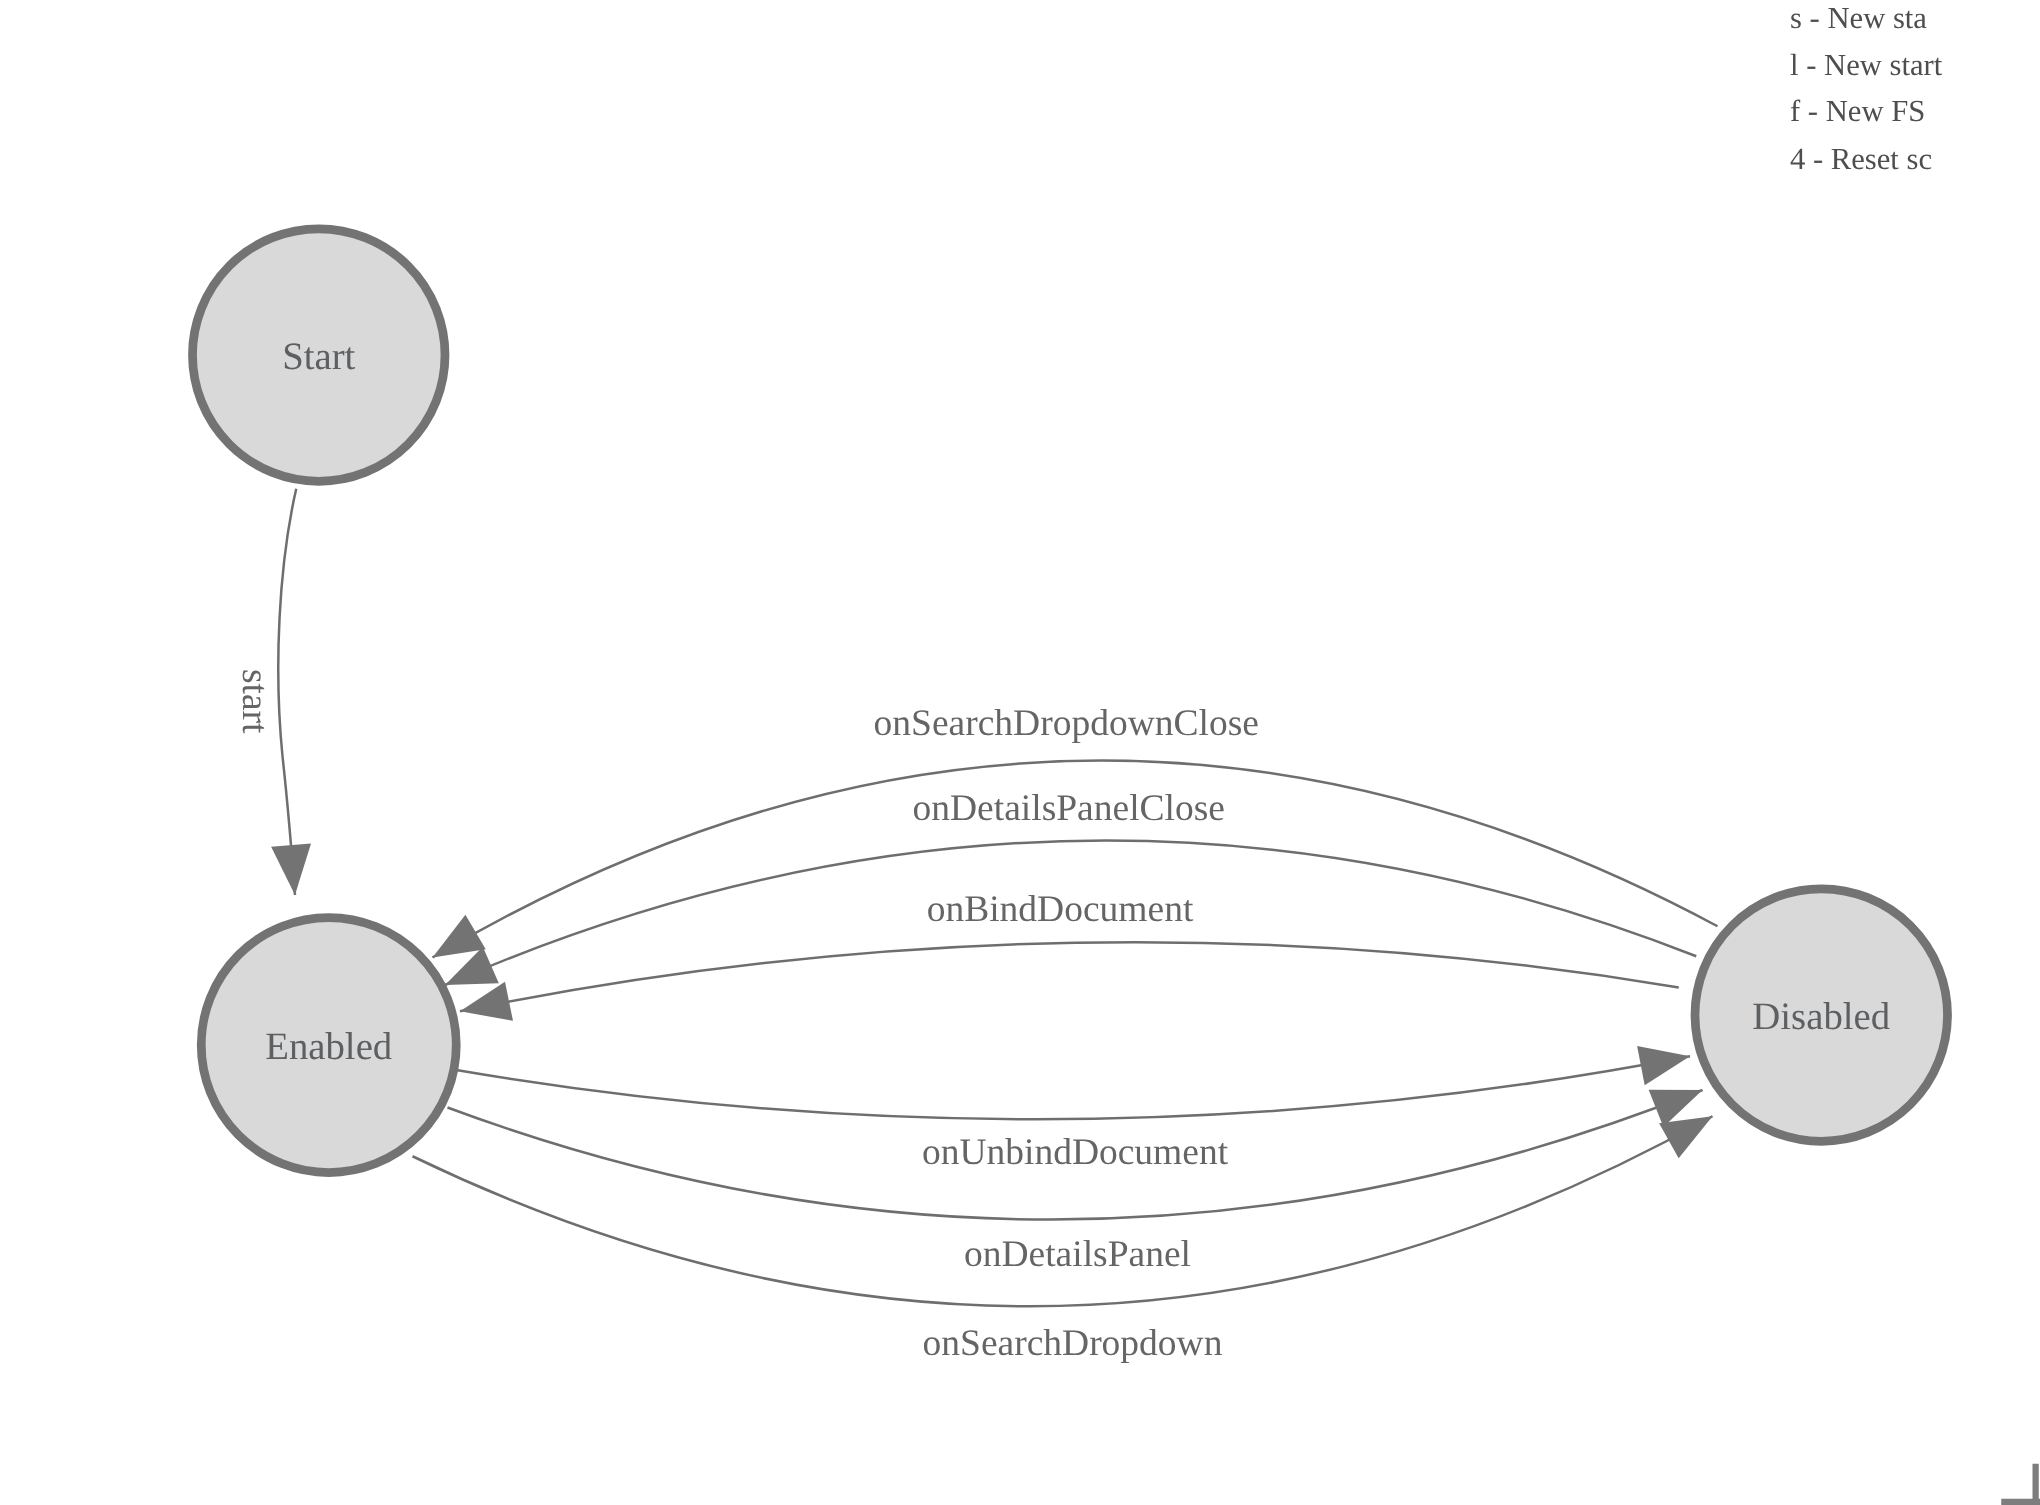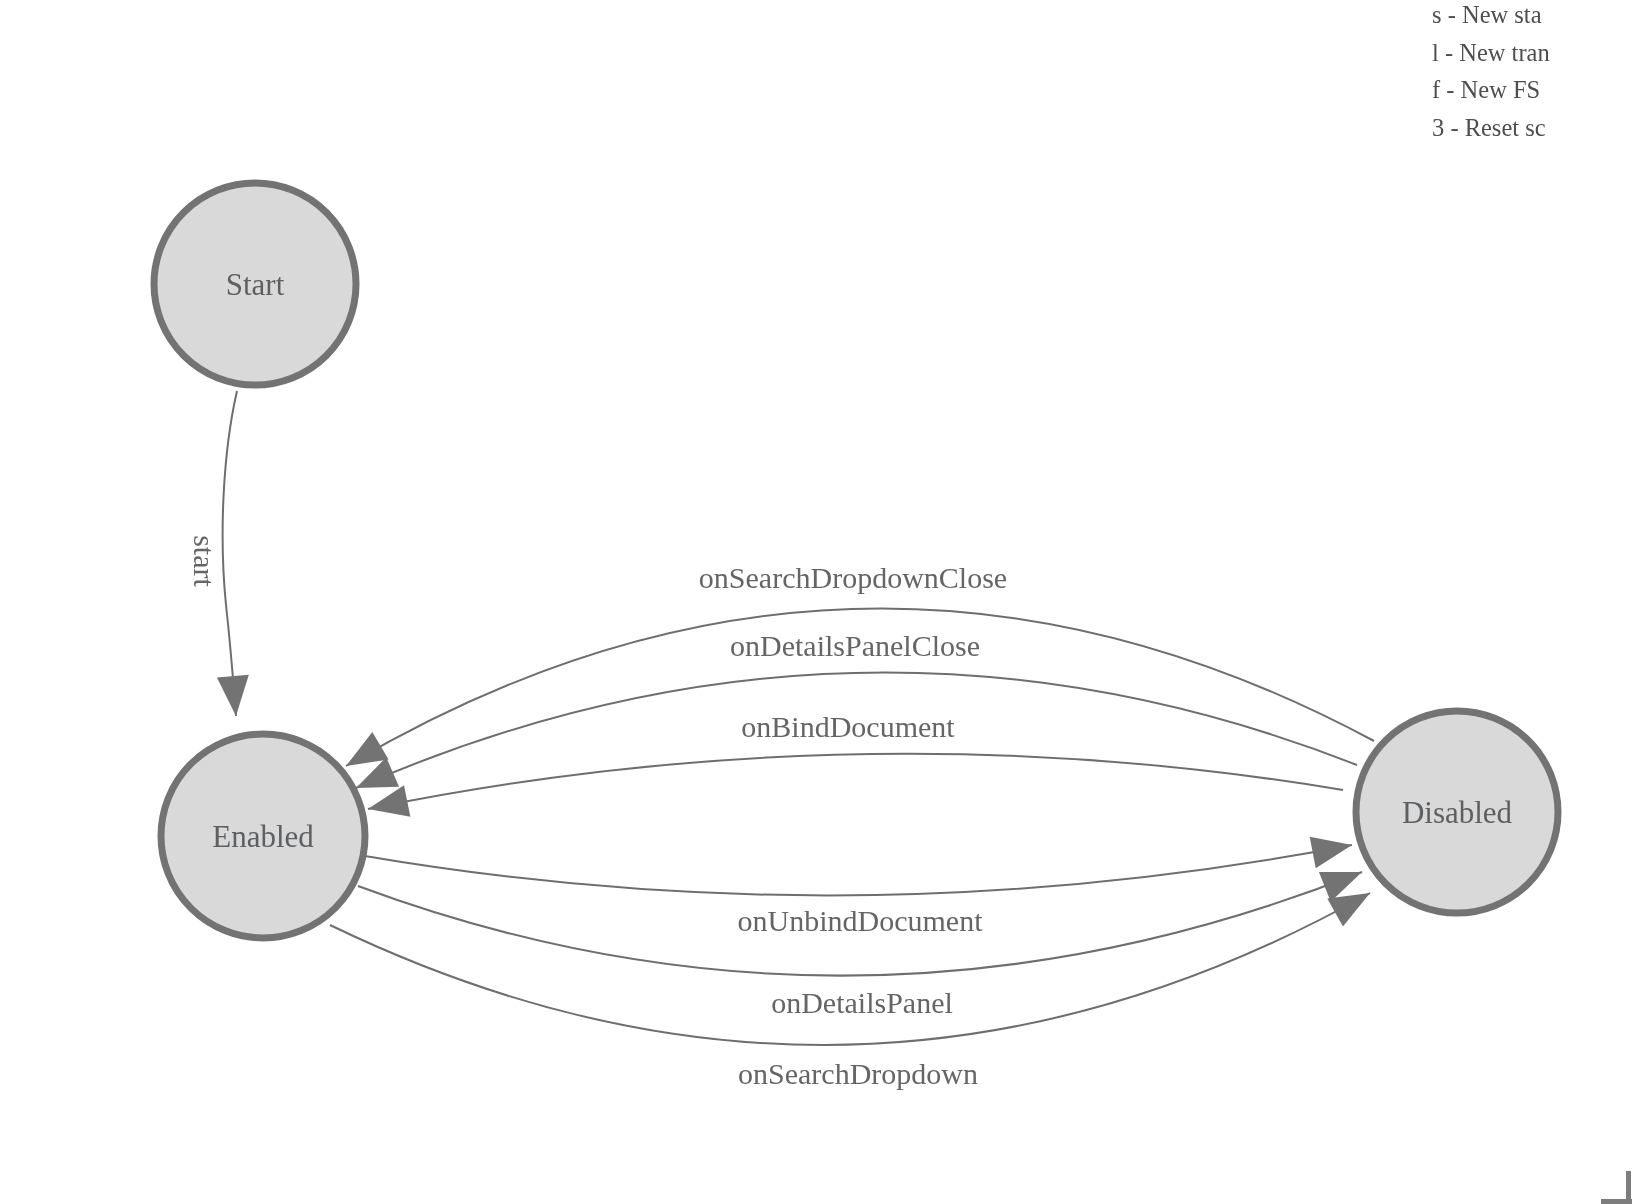--- a/index.html
+++ b/index.html
@@ -109,21 +109,21 @@
     </g>
 
     <g>
       <circle class="node" cx="1457" cy="812" r="101"></circle>
       <text class="node-label" x="1457" y="823">Disabled</text>
     </g>
   </svg>
 
   <div class="legend">
     <div>s - New sta</div>
-    <div>l - New tran</div>
+    <div>l - New start</div>
     <div>f - New FS</div>
-    <div>3 - Reset sc</div>
+    <div>4 - Reset sc</div>
   </div>
 
   <div class="corner-v"></div>
   <div class="corner-h"></div>
 
 </div>
 
 </body></html>

